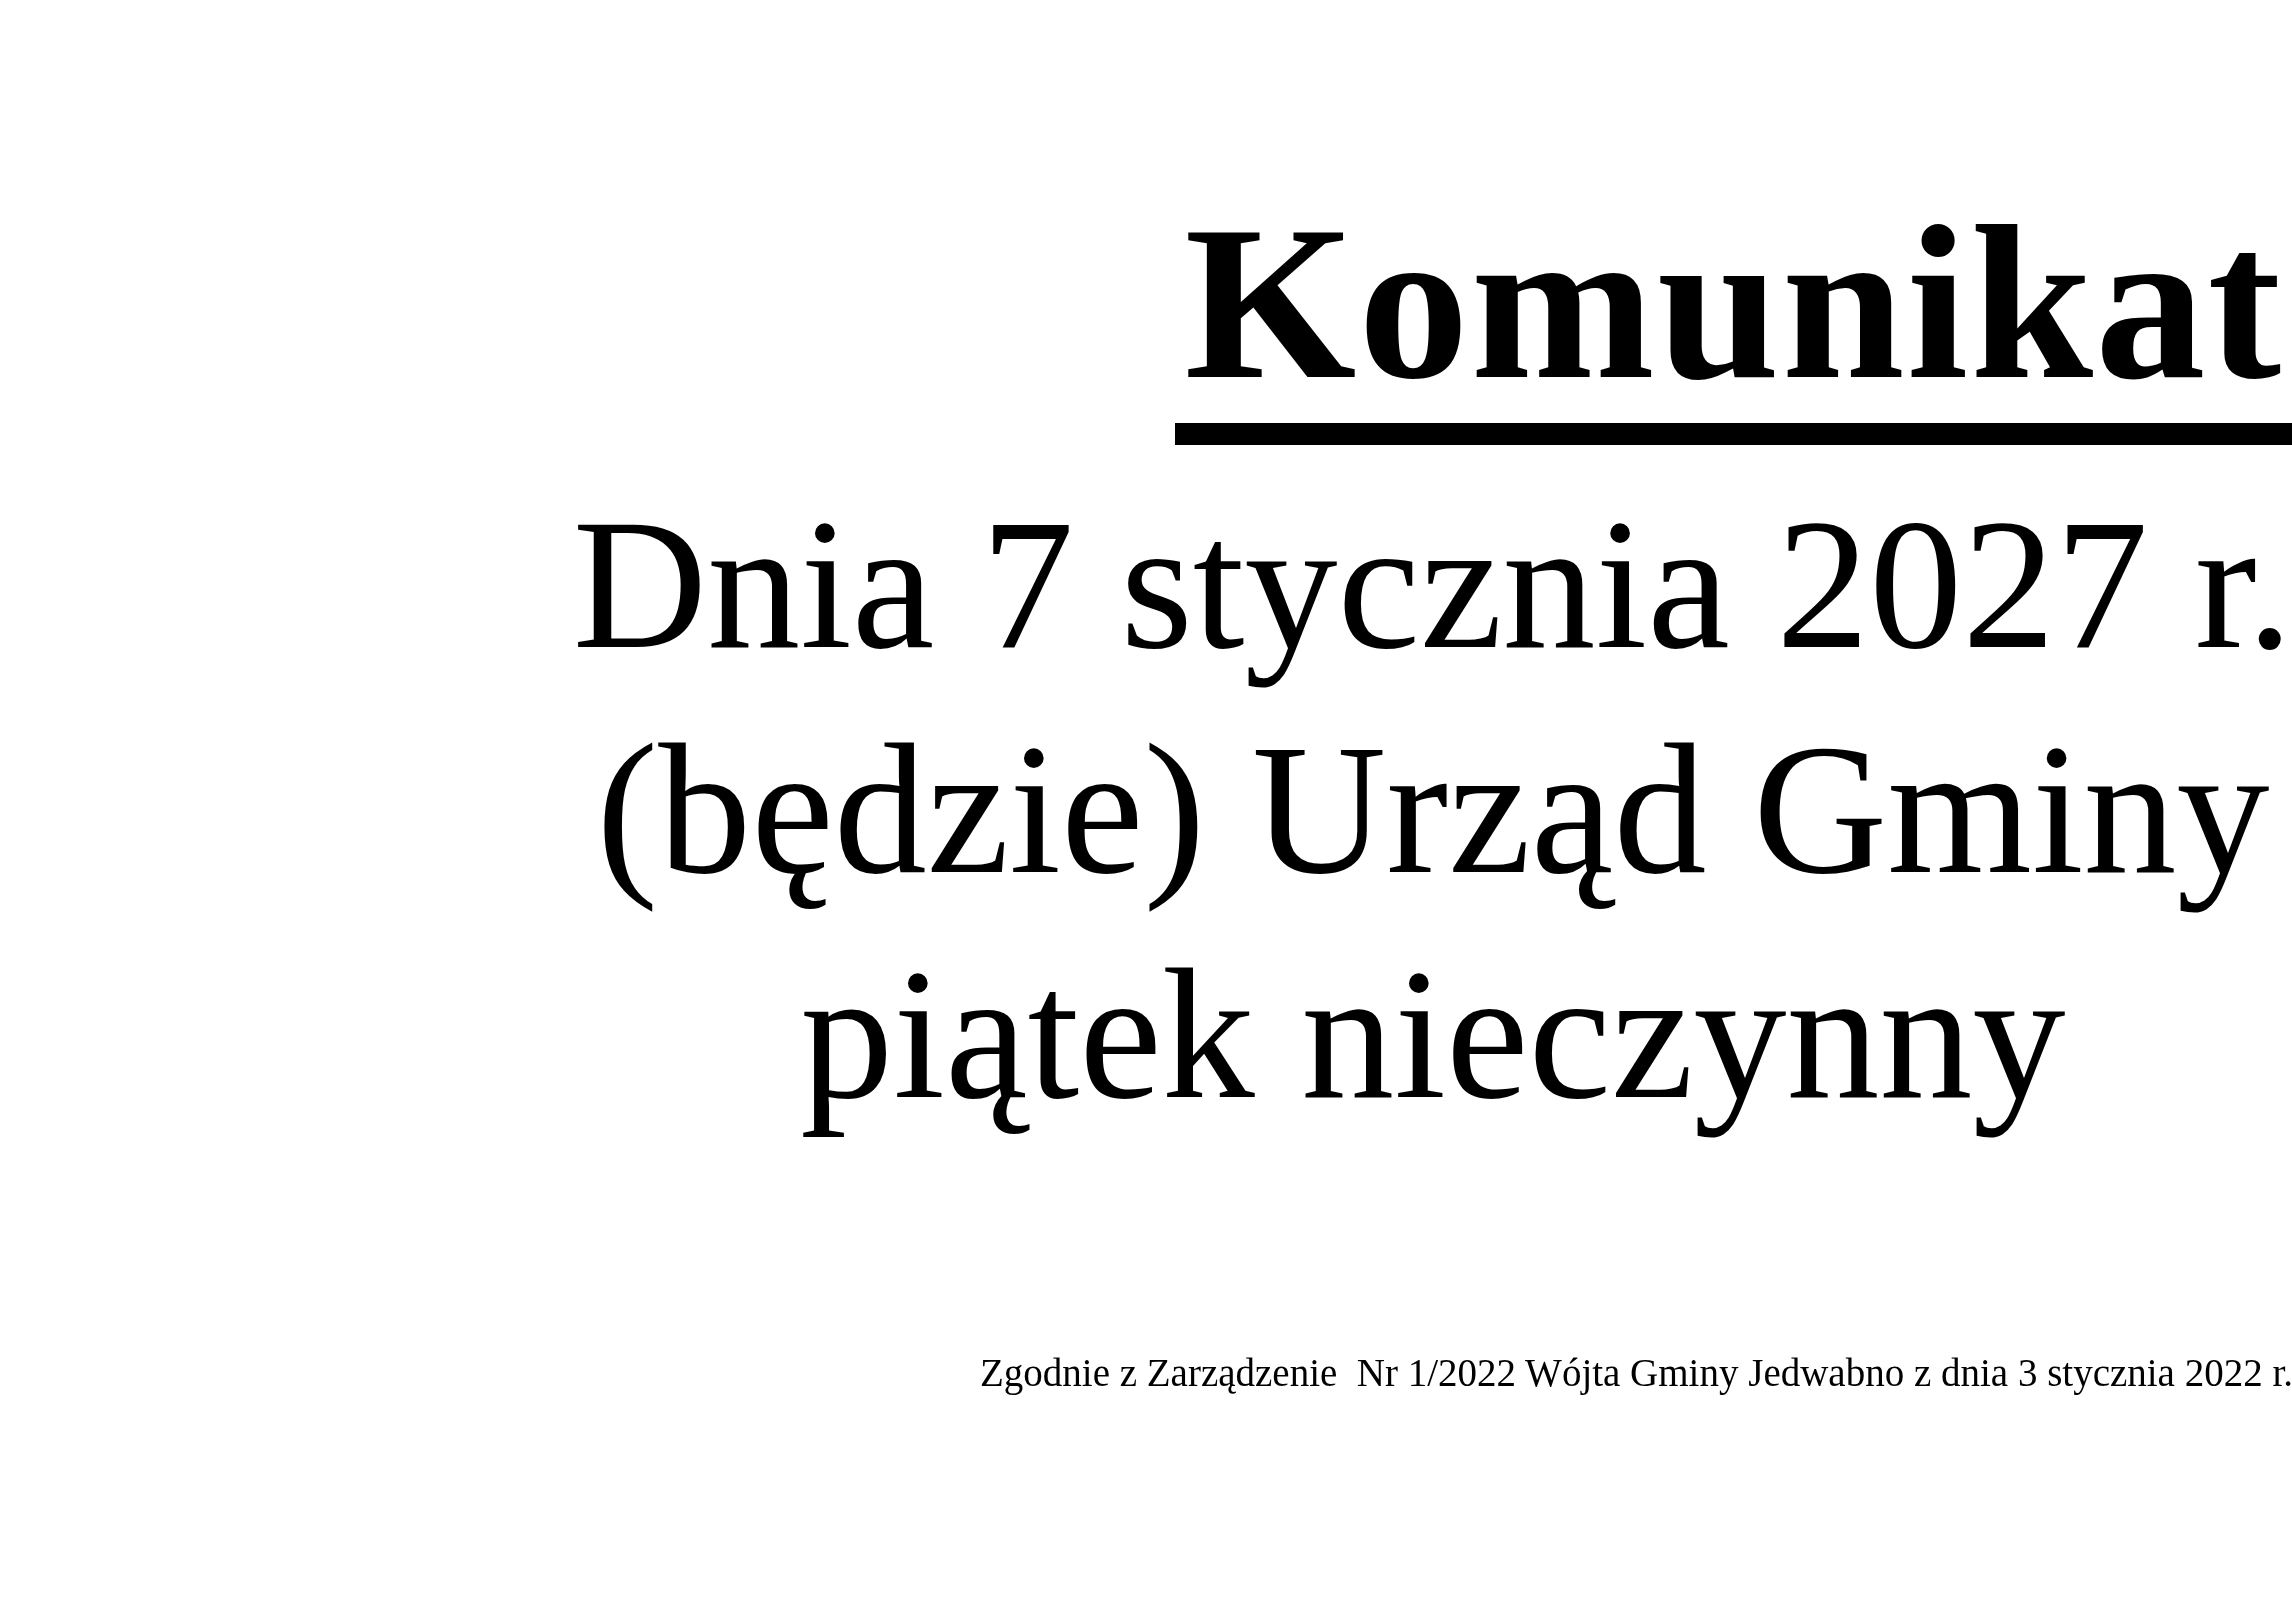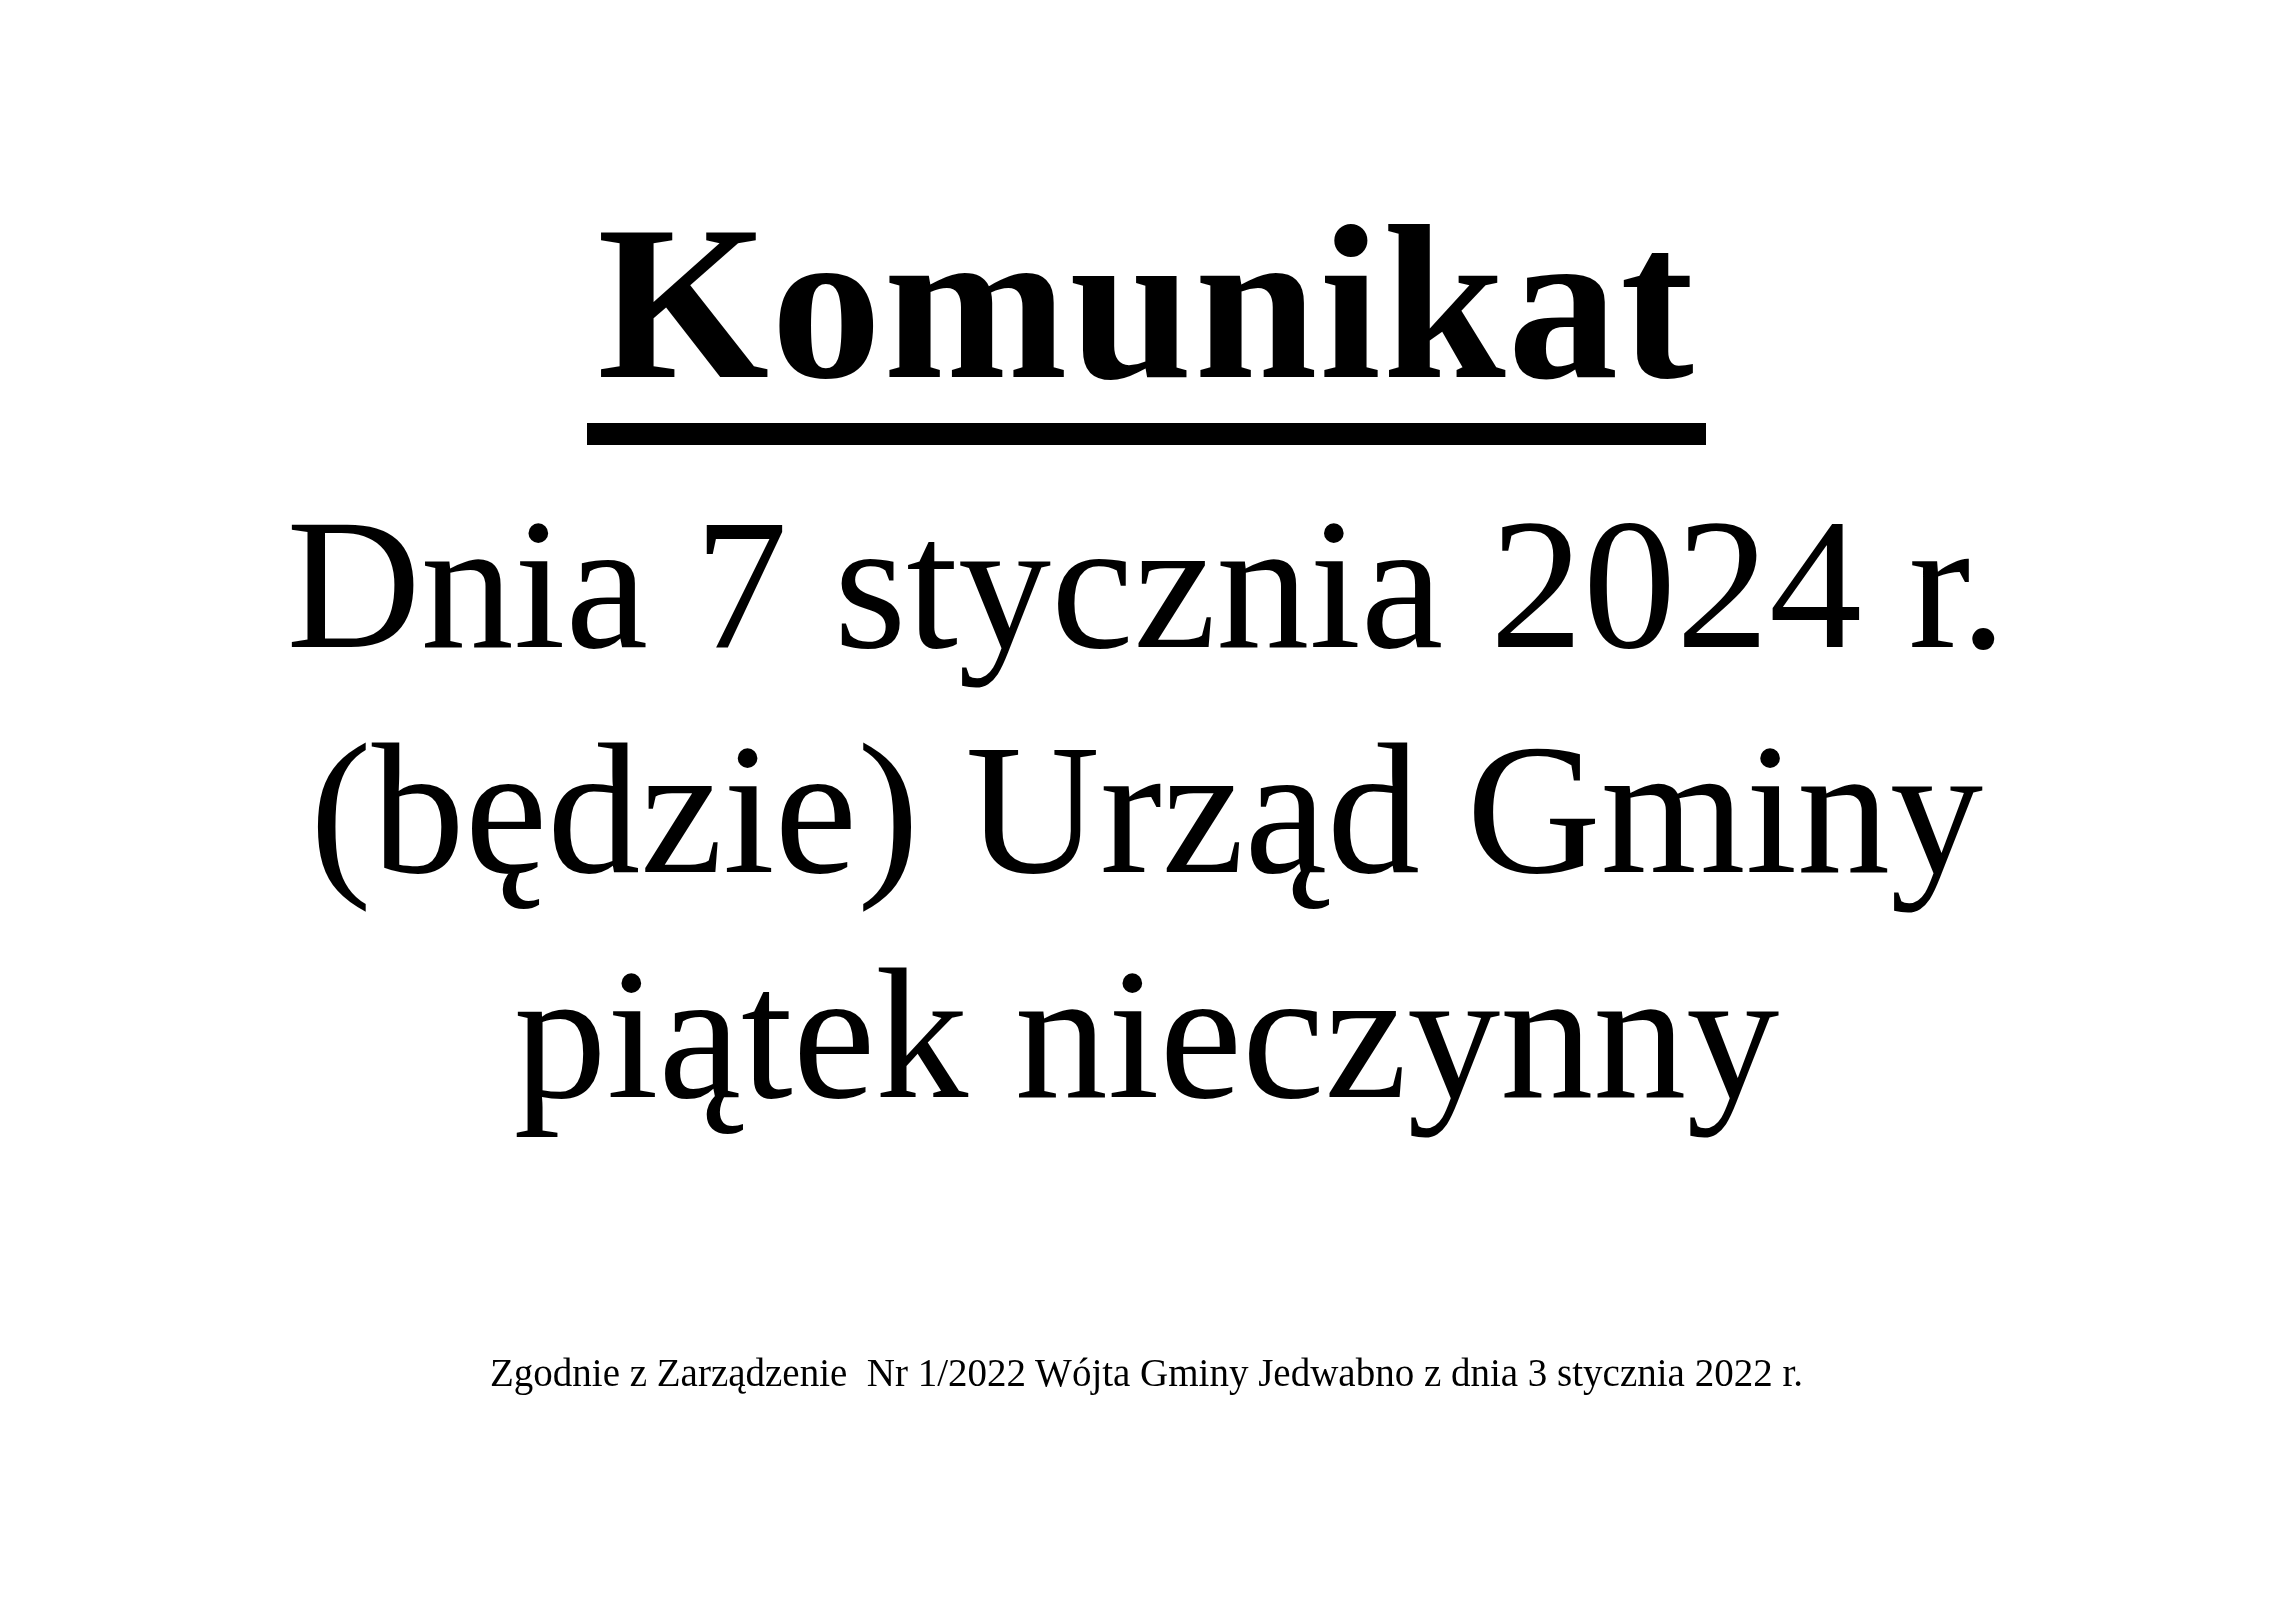--- a/index.html
+++ b/index.html
@@ -11,21 +11,21 @@
   .page {
     position: relative;
     width: 2293px;
     height: 1602px;
     background: #ffffff;
     color: #000000;
     font-family: "Liberation Serif", "DejaVu Serif", serif;
     overflow: hidden;
     display: flex;
     flex-direction: column;
-    align-items: center;
+    align-items: flex-end;
   }
 
   .title-wrap {
     margin-top: 192px;
     text-align: center;
   }
 
   .doc-title {
     display: inline-block;
     font-size: 221px;
@@ -63,21 +63,21 @@
 </head>
 <body>
 
 <div class="page">
 
   <div class="title-wrap">
     <h1 class="doc-title">Komunikat</h1>
   </div>
 
   <div class="body-block">
-    <div class="body-line">Dnia 7 stycznia 2024 r.</div>
+    <div class="body-line">Dnia 7 stycznia 2027 r.</div>
     <div class="body-line">(będzie) Urząd Gminy</div>
     <div class="body-line">piątek nieczynny</div>
   </div>
 
   <div class="footer-note">Zgodnie z Zarządzenie  Nr 1/2022 Wójta Gminy Jedwabno z dnia 3 stycznia 2022 r.</div>
 
 </div>
 
 
 </body></html>

